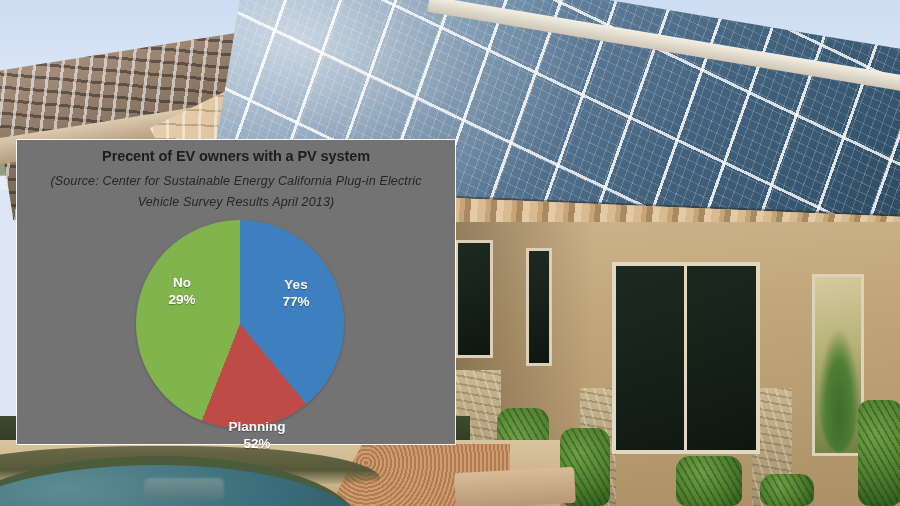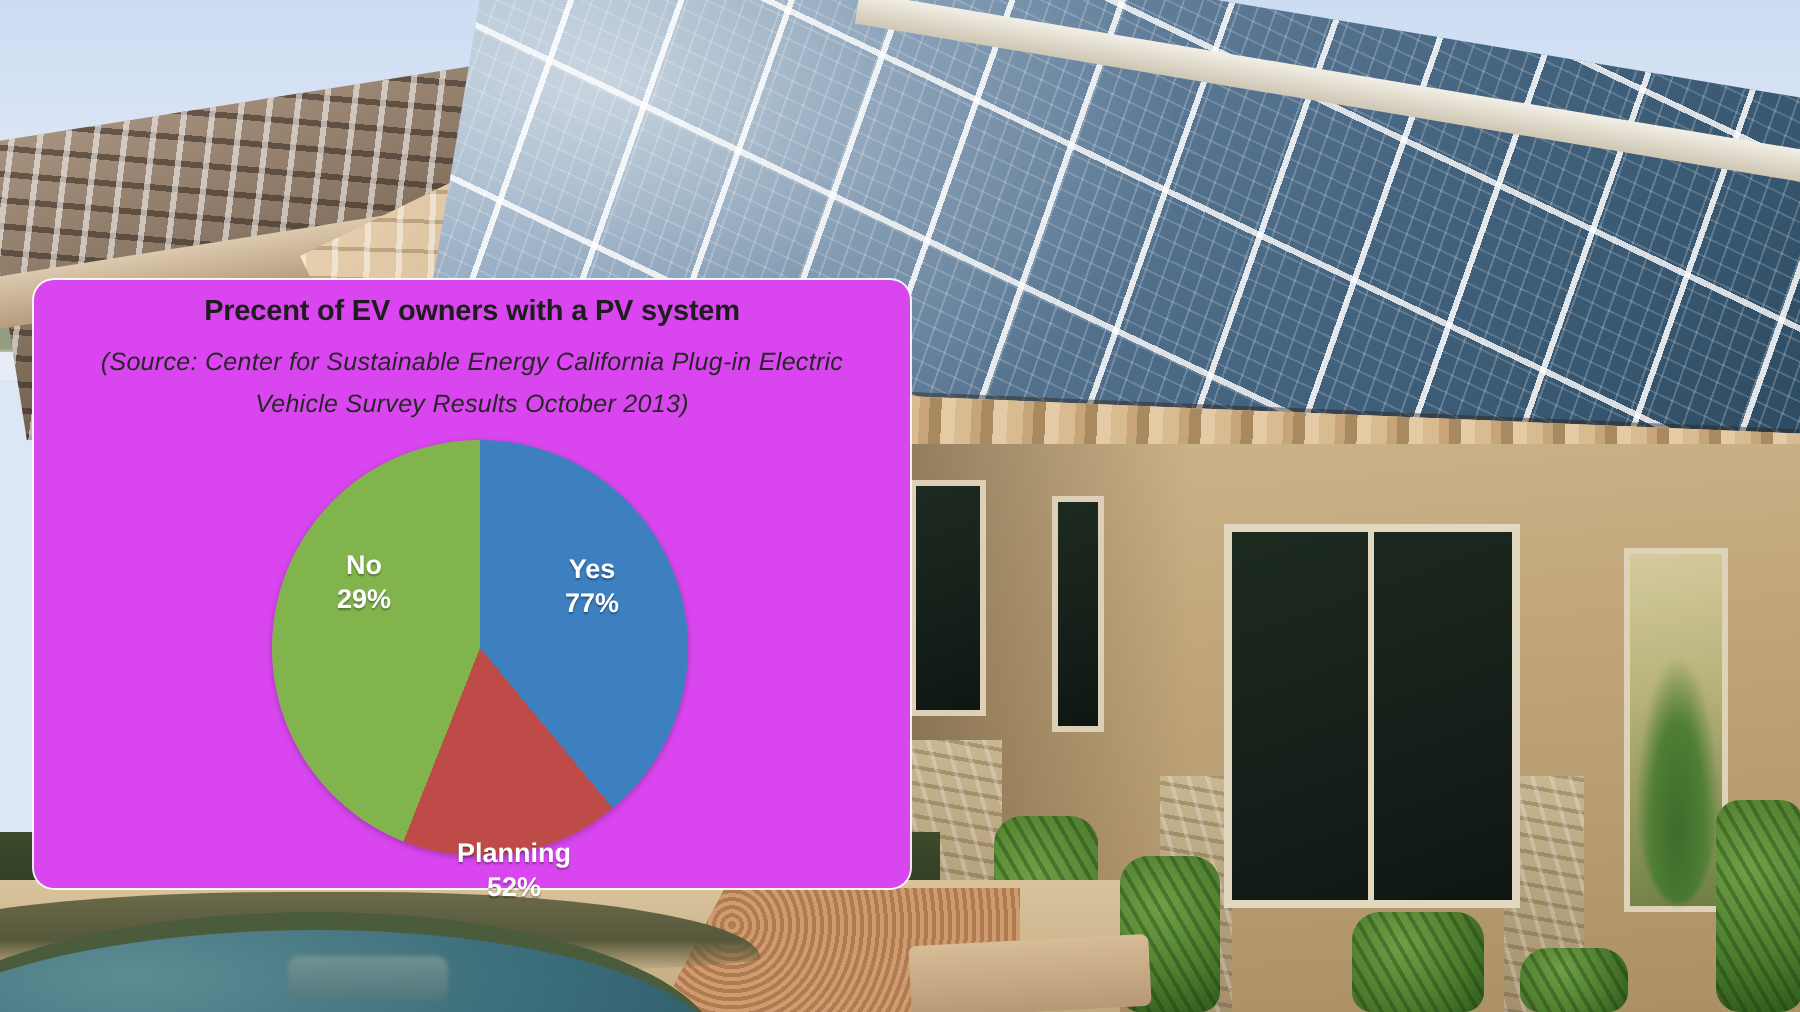--- a/index.html
+++ b/index.html
@@ -321,23 +321,22 @@
     border-radius: 4px;
   }
 
   
   .card {
     position: absolute;
     left: 17px;
     top: 140px;
     width: 438px;
     height: 304px;
-    background: #d946ef;
+    background: #737373;
     box-shadow: 0 0 0 1px rgba(255,255,255,.9);
-    border-radius: 10px;
   }
   .card-title {
     position: absolute;
     left: 0; top: 8px;
     width: 438px;
     text-align: center;
     font-size: 14.5px;
     font-weight: bold;
     color: #1d1d1d;
     letter-spacing: -0.1px;
@@ -442,21 +441,21 @@
     <div class="stone-curb"></div>
     <div class="pool-coping"></div>
     <div class="pool"></div>
     <div class="pool-step"></div>
   </div>
 
   <div class="card">
 
     <div class="card-title">Precent of EV owners with a PV system</div>
 
-    <div class="card-sub">(Source: Center for Sustainable Energy California Plug-in Electric Vehicle Survey Results October 2013)</div>
+    <div class="card-sub">(Source: Center for Sustainable Energy California Plug-in Electric Vehicle Survey Results April 2013)</div>
 
     <div class="pie-wrap">
       <div class="pie" id="pie-disc" style="background: conic-gradient(rgb(61, 127, 191) 0deg, rgb(61, 127, 191) 140.4deg, rgb(190, 75, 72) 140.4deg, rgb(190, 75, 72) 201.6deg, rgb(130, 180, 78) 201.6deg, rgb(130, 180, 78) 360deg);"></div>
 
       <div class="slice-label lbl-yes">
         <div>Yes</div>
         <div>77%</div>
       </div>
 
       <div class="slice-label lbl-planning">

